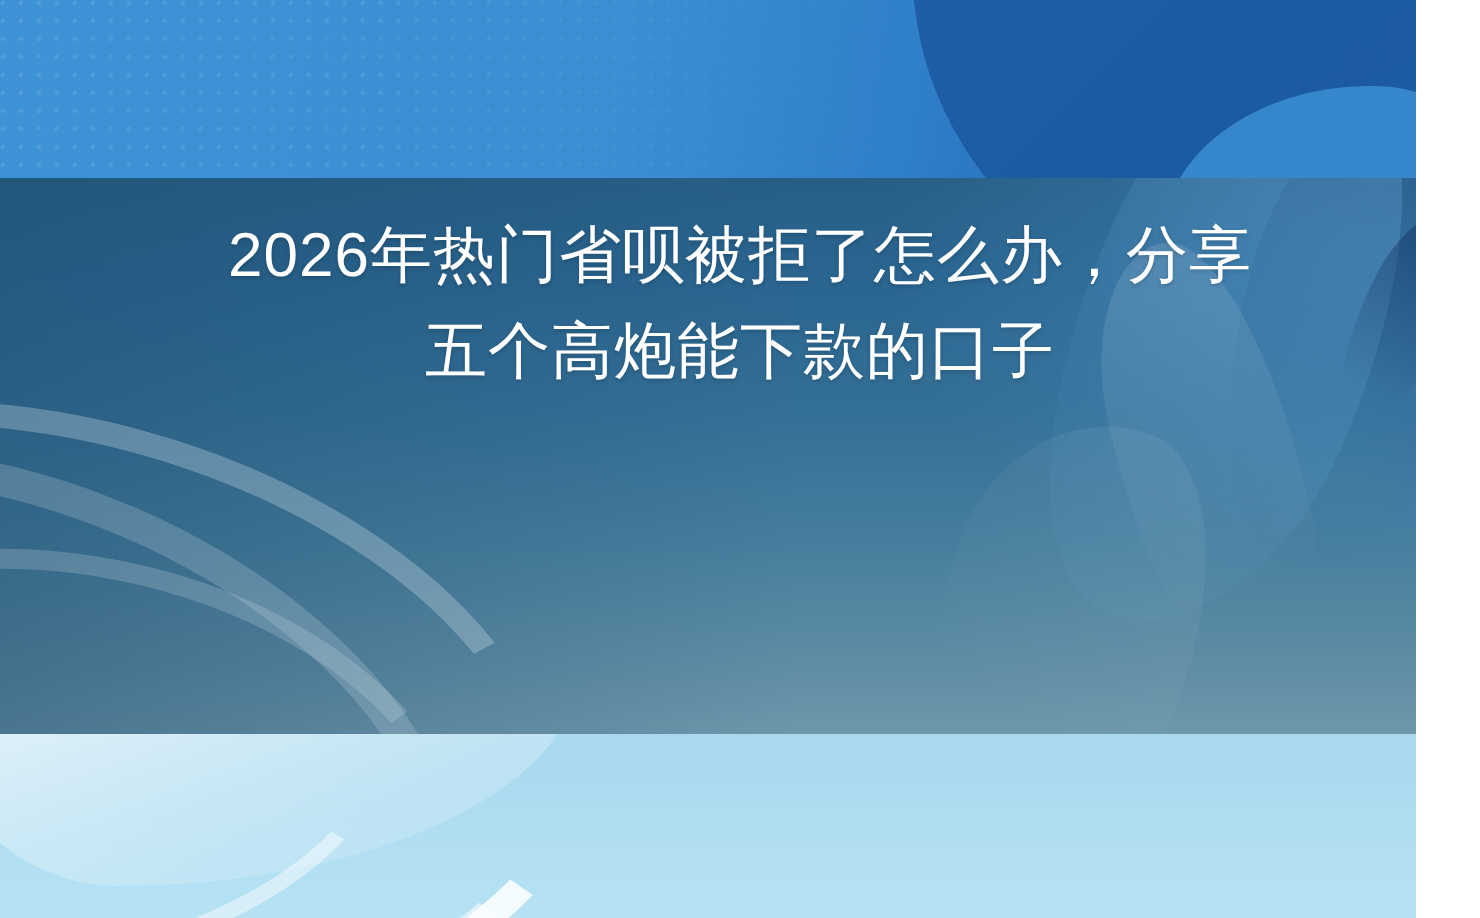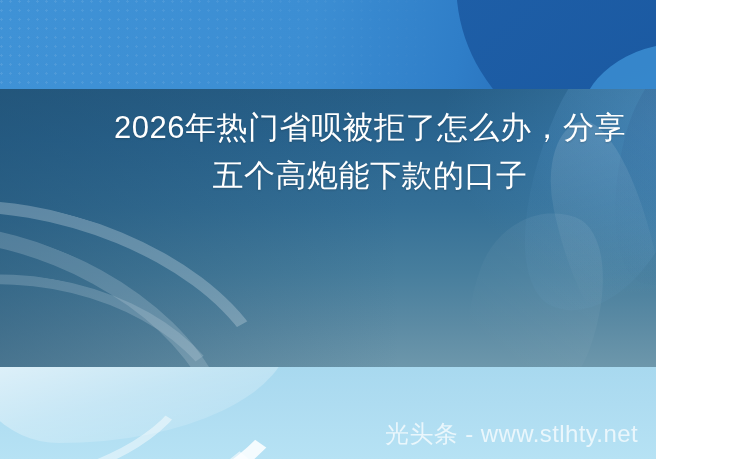--- a/index.html
+++ b/index.html
@@ -6,21 +6,21 @@
     margin: 0;
     padding: 0;
     background: #ffffff;
   }
   body {
     font-family: "Liberation Sans", "DejaVu Sans", sans-serif;
   }
 
   .banner {
     position: relative;
-    width: 656px;
+    width: 708px;
     height: 459px;
     overflow: hidden;
     background: #737373;
   }
 
   
   .band-top {
     position: absolute;
     left: 0; top: 0;
     width: 740px;
@@ -263,15 +263,14 @@
   <div class="title">2026年热门省呗被拒了怎么办，分享
 五个高炮能下款的口子</div>
 
   <div class="band-bottom">
     <div class="bottom-fill"></div>
     <div class="swoosh-b2"></div>
     <div class="swoosh-b1"></div>
     <div class="swoosh-b3"></div>
   </div>
 
-  <div class="watermark">光头条 - www.stlhty.net</div>
 
 </div>
 
 </body></html>

